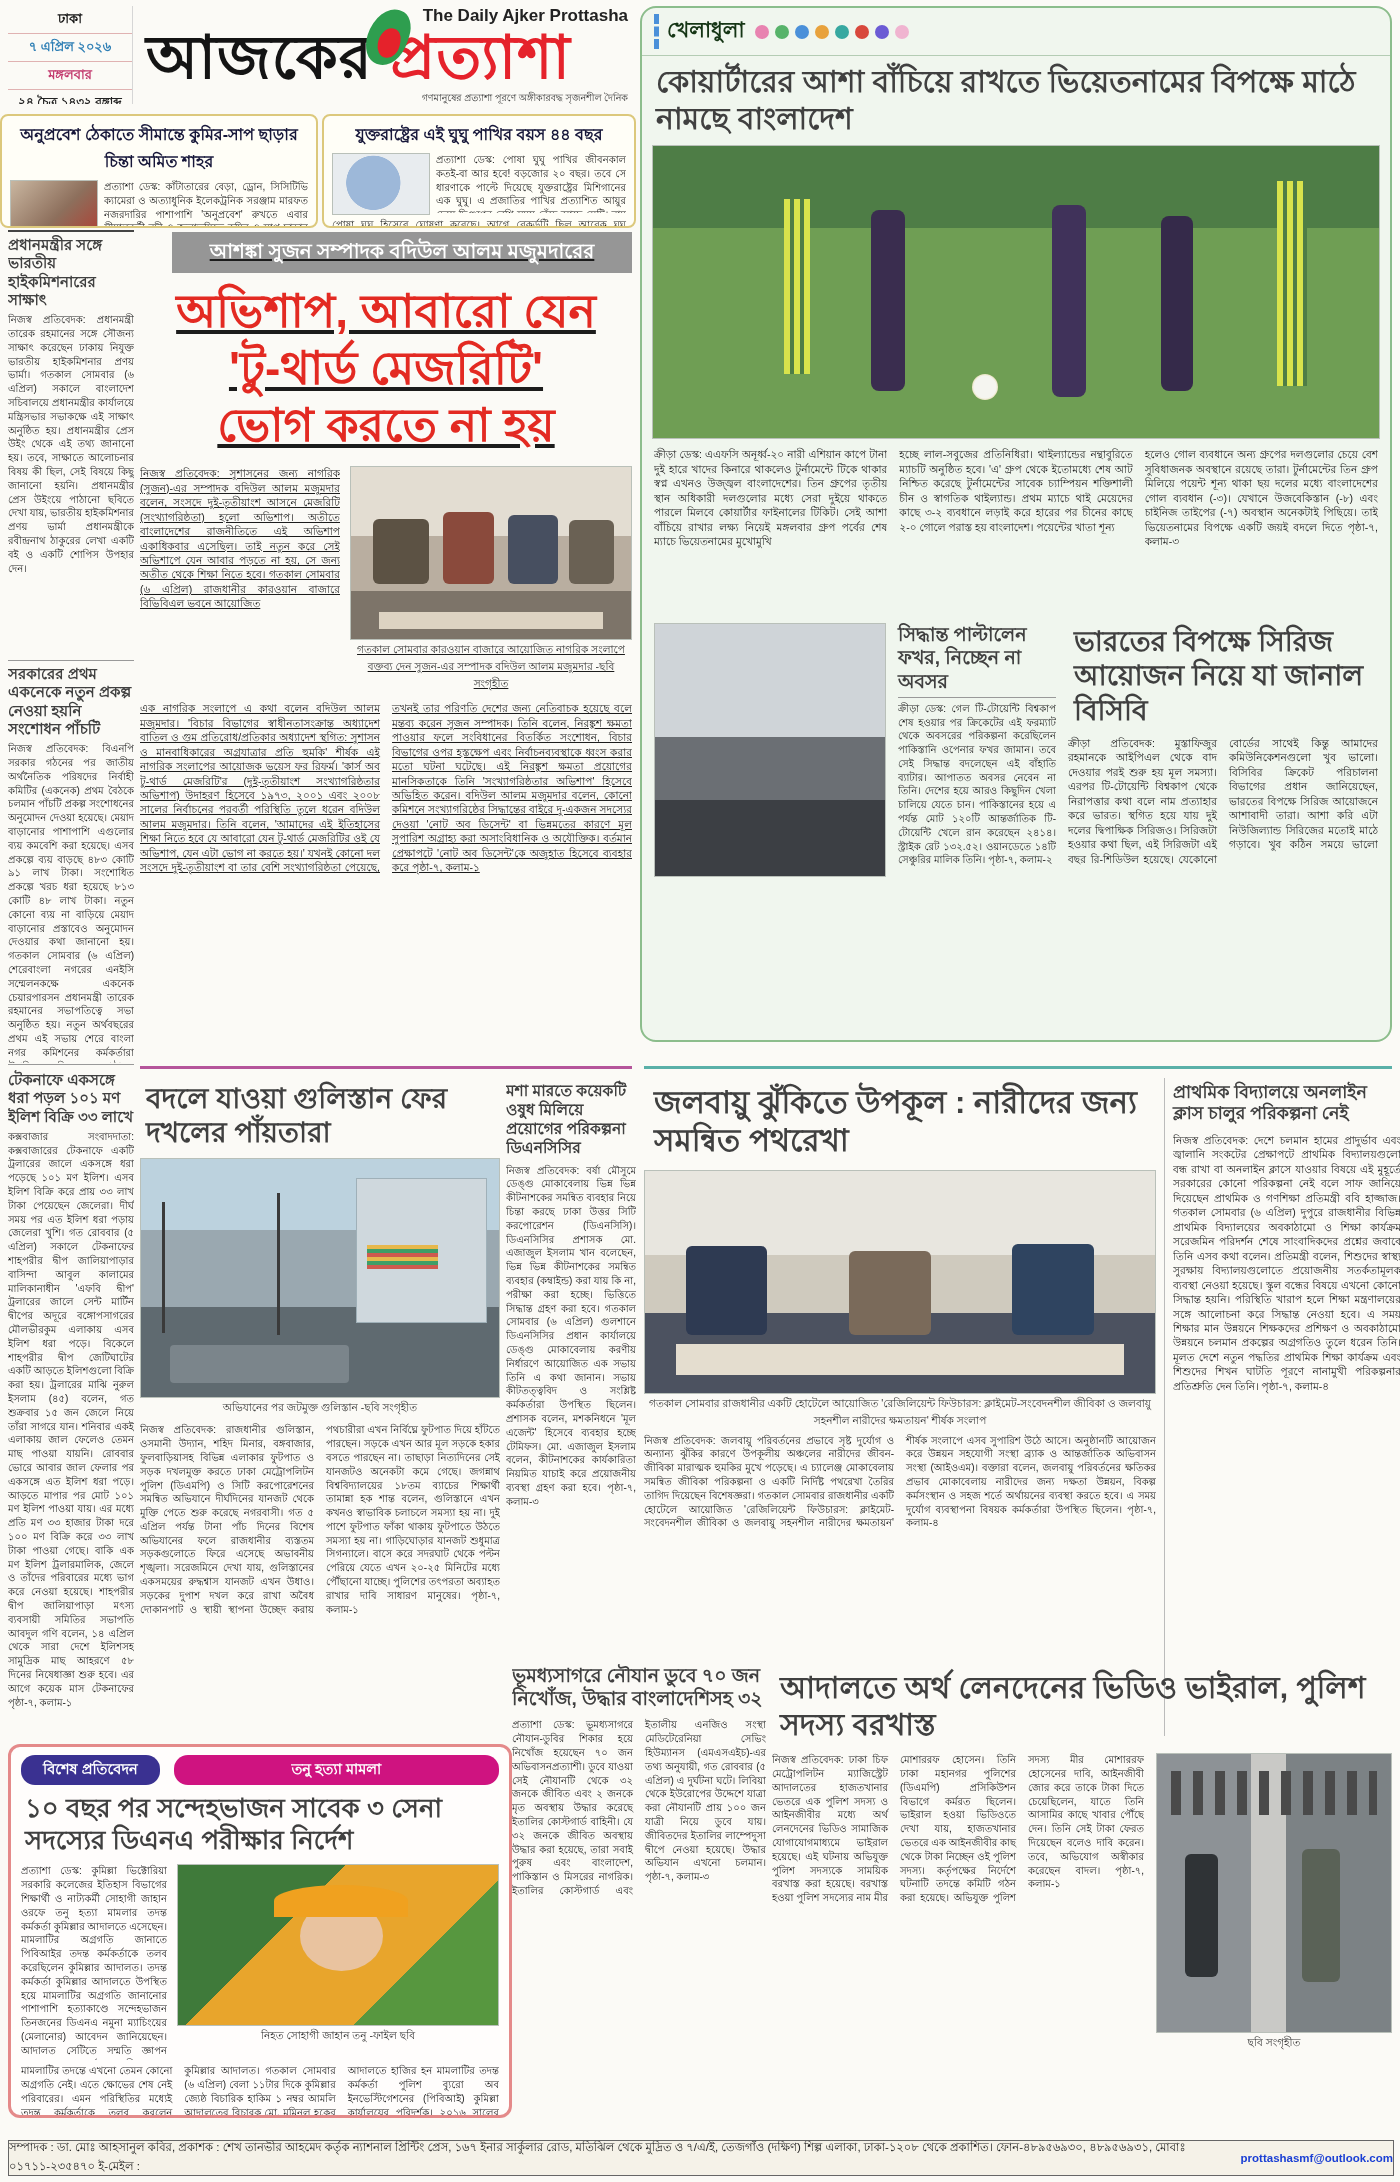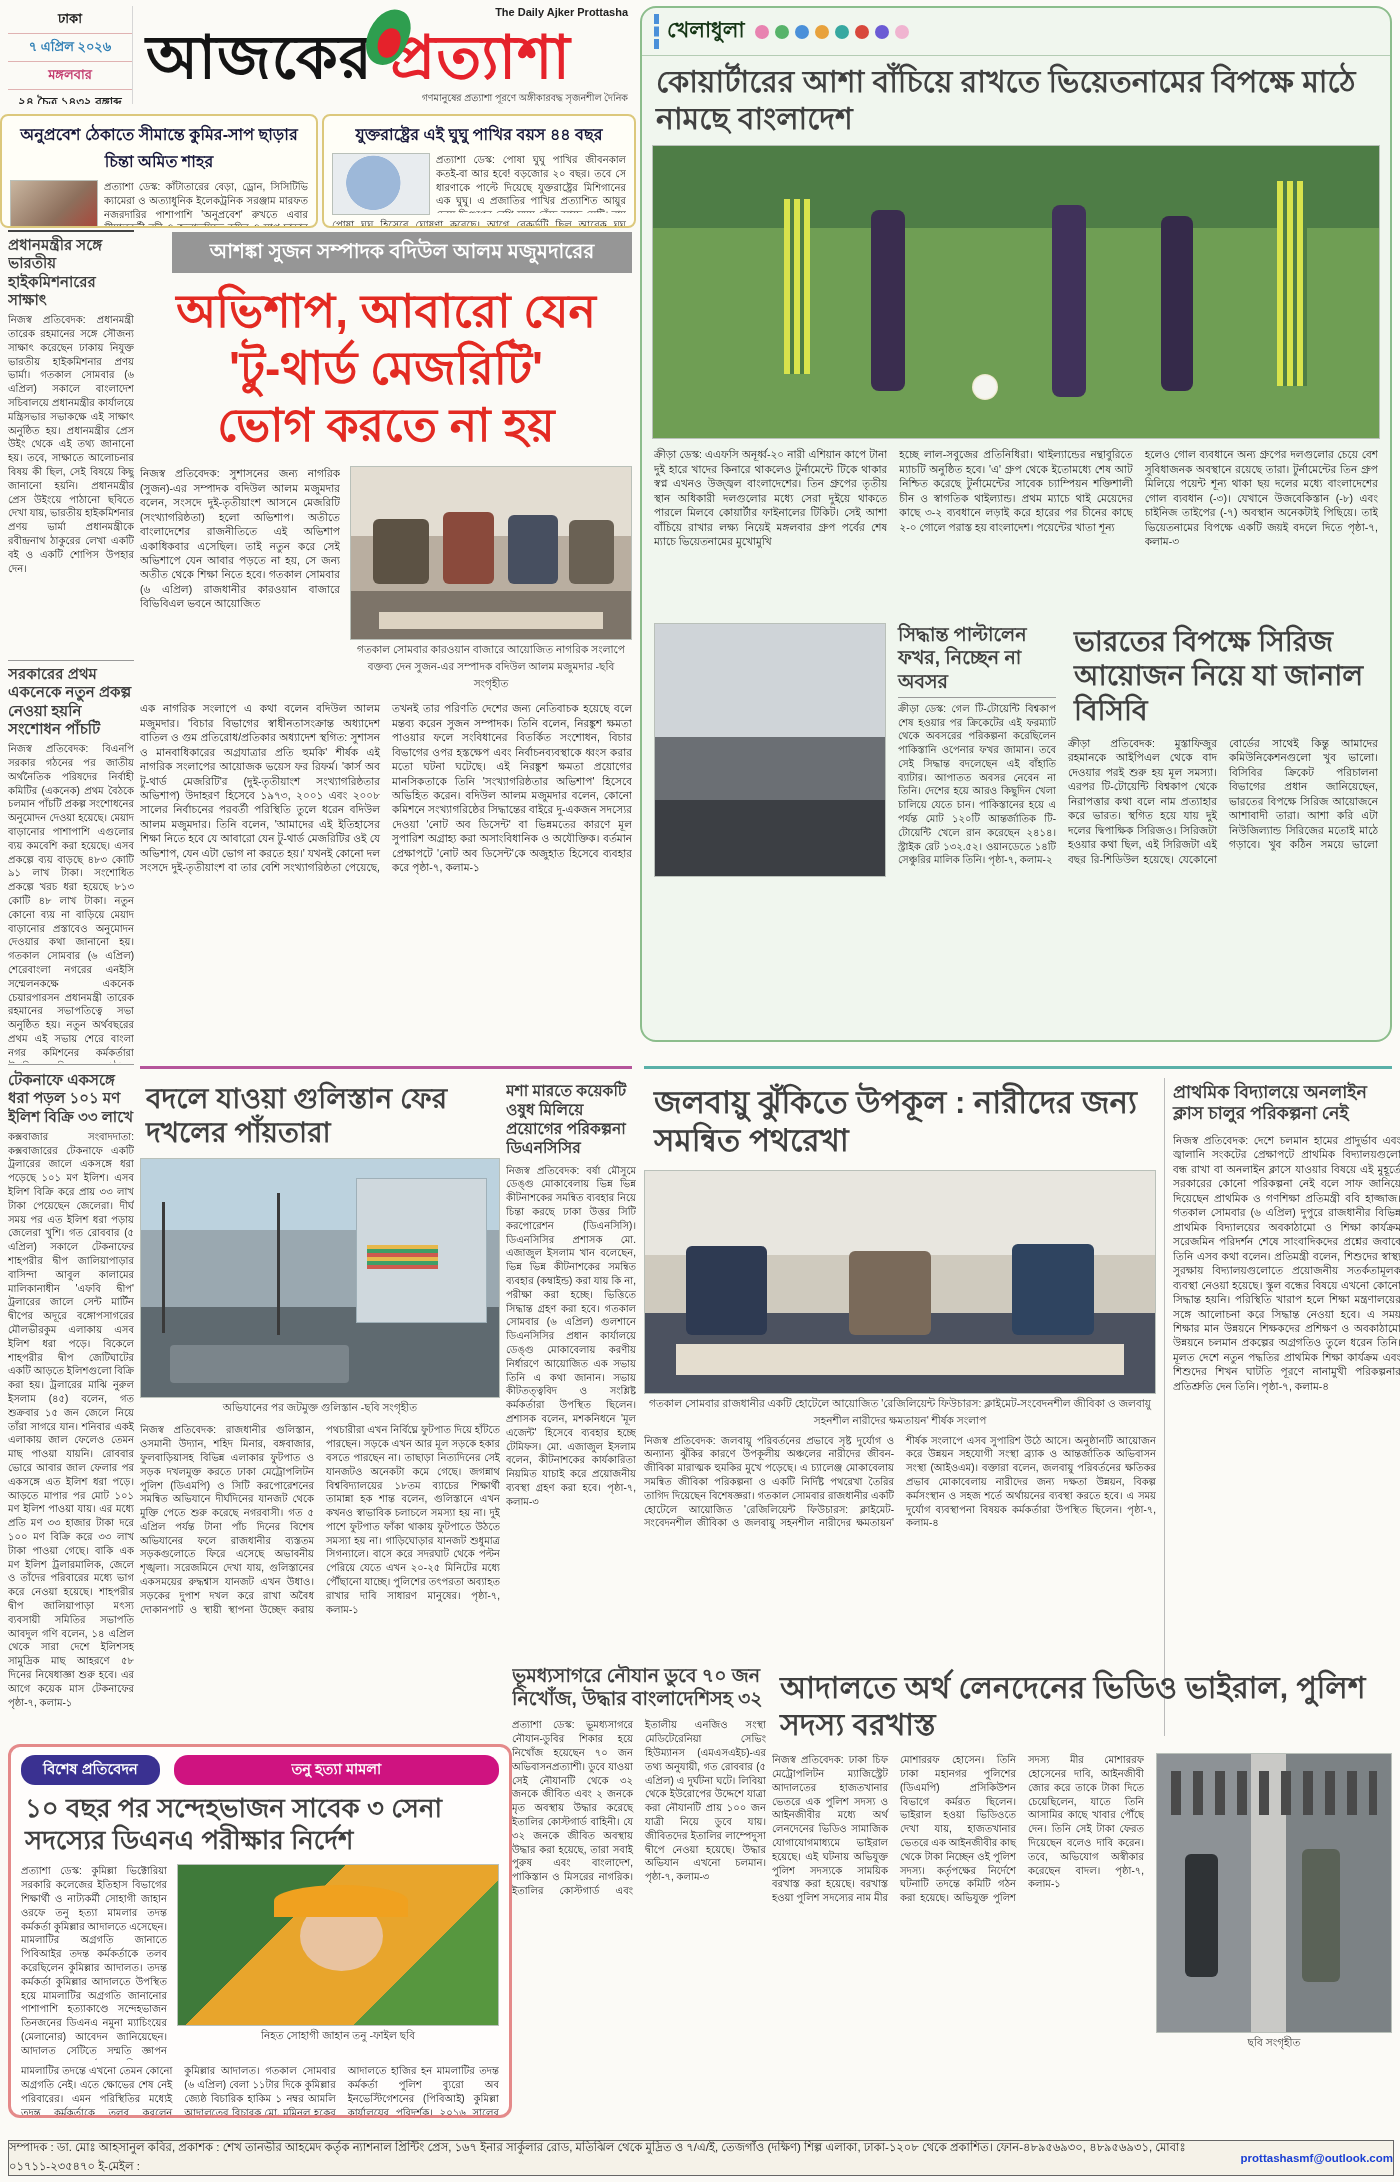--- a/index.html
+++ b/index.html
@@ -46,21 +46,21 @@
   .kicker{background:#969696;color:#fff;font-size:20px;font-weight:800;text-align:center;padding:4px 6px;}
   .mainhead{color:#e32a22;font-weight:900;font-size:46px;line-height:1.24;text-align:center;}
   .pill{color:#fff;font-weight:800;font-size:14.5px;border-radius:14px;padding:3px 22px;display:inline-block;}
   .pill.p1{background:#3a3191;}
   .pill.p2{background:#cf1380;}
   .redbox{border:3px solid #e48a8a;border-radius:12px;background:#fffdfc;padding:8px 10px;}
   .rule-m{background:#b5559b;}
   .rule-t{background:#5ab0a8;}
   .footerbar{border:1px solid #666;background:#f5f2e8;display:flex;align-items:center;justify-content:center;gap:6px;font-size:11.5px;}
   .email{color:#1a3fd4;font-weight:700;}
-  .eng{font-size:11px;font-weight:700;color:#222;}
+  .eng{font-size:17px;font-weight:700;color:#222;}
   .tagline{font-size:9.5px;color:#333;}
 </style>
 </head>
 <body>
 
 <div class="blk datebox" style="left:8px;top:6px;width:124px;height:98px;font-size:13px;">
   <div class="c1">ঢাকা</div>
   <div class="c2">৭ এপ্রিল ২০২৬</div>
   <div class="c3">মঙ্গলবার</div>
   <div class="c4">২৪ চৈত্র ১৪৩২ বঙ্গাব্দ</div>
@@ -145,21 +145,21 @@
 <div class="blk" style="left:8px;top:660px;width:126px;height:398px;border-top:1px solid #999;padding-top:4px;">
   <div class="head-black" style="font-size:15px;margin-bottom:4px;">সরকারের প্রথম একনেকে নতুন প্রকল্প নেওয়া হয়নি সংশোধন পাঁচটি</div>
   <div class="jt xs" style="height:340px;overflow:hidden;">নিজস্ব প্রতিবেদক: বিএনপি সরকার গঠনের পর জাতীয় অর্থনৈতিক পরিষদের নির্বাহী কমিটির (একনেক) প্রথম বৈঠকে চলমান পাঁচটি প্রকল্প সংশোধনের অনুমোদন দেওয়া হয়েছে। মেয়াদ বাড়ানোর পাশাপাশি এগুলোর ব্যয় কমবেশি করা হয়েছে। এসব প্রকল্পে ব্যয় বাড়ছে ৪৮৩ কোটি ৯১ লাখ টাকা। সংশোধিত প্রকল্পে খরচ ধরা হয়েছে ৮১৩ কোটি ৪৮ লাখ টাকা। নতুন কোনো ব্যয় না বাড়িয়ে মেয়াদ বাড়ানোর প্রস্তাবেও অনুমোদন দেওয়ার কথা জানানো হয়। গতকাল সোমবার (৬ এপ্রিল) শেরেবাংলা নগরের এনইসি সম্মেলনকক্ষে একনেক চেয়ারপারসন প্রধানমন্ত্রী তারেক রহমানের সভাপতিত্বে সভা অনুষ্ঠিত হয়। নতুন অর্থবছরের প্রথম এই সভায় শেরে বাংলা নগর কমিশনের কর্মকর্তারা উপস্থিত ছিলেন। পৃষ্ঠা-৭, কলাম-১</div>
 </div>
 
 <div class="blk" style="left:8px;top:1064px;width:126px;height:672px;border-top:1px solid #999;padding-top:6px;">
   <div class="head-black" style="font-size:15px;margin-bottom:4px;">টেকনাফে একসঙ্গে ধরা পড়ল ১০১ মণ ইলিশ বিক্রি ৩৩ লাখে</div>
   <div class="jt xs" style="height:614px;overflow:hidden;">কক্সবাজার সংবাদদাতা: কক্সবাজারের টেকনাফে একটি ট্রলারের জালে একসঙ্গে ধরা পড়েছে ১০১ মণ ইলিশ। এসব ইলিশ বিক্রি করে প্রায় ৩৩ লাখ টাকা পেয়েছেন জেলেরা। দীর্ঘ সময় পর এত ইলিশ ধরা পড়ায় জেলেরা খুশি। গত রোববার (৫ এপ্রিল) সকালে টেকনাফের শাহপরীর দ্বীপ জালিয়াপাড়ার বাসিন্দা আবুল কালামের মালিকানাধীন 'এফবি দ্বীপ' ট্রলারের জালে সেন্ট মার্টিন দ্বীপের অদূরে বঙ্গোপসাগরের মৌলভীরকুম এলাকায় এসব ইলিশ ধরা পড়ে। বিকেলে শাহপরীর দ্বীপ জেটিঘাটের একটি আড়তে ইলিশগুলো বিক্রি করা হয়। ট্রলারের মাঝি নুরুল ইসলাম (৪৫) বলেন, গত শুক্রবার ১৫ জন জেলে নিয়ে তাঁরা সাগরে যান। শনিবার একই এলাকায় জাল ফেলেও তেমন মাছ পাওয়া যায়নি। রোববার ভোরে আবার জাল ফেলার পর একসঙ্গে এত ইলিশ ধরা পড়ে। আড়তে মাপার পর মোট ১০১ মণ ইলিশ পাওয়া যায়। এর মধ্যে প্রতি মণ ৩৩ হাজার টাকা দরে ১০০ মণ বিক্রি করে ৩৩ লাখ টাকা পাওয়া গেছে। বাকি এক মণ ইলিশ ট্রলারমালিক, জেলে ও তাঁদের পরিবারের মধ্যে ভাগ করে নেওয়া হয়েছে। শাহপরীর দ্বীপ জালিয়াপাড়া মৎস্য ব্যবসায়ী সমিতির সভাপতি আবদুল গণি বলেন, ১৪ এপ্রিল থেকে সারা দেশে ইলিশসহ সামুদ্রিক মাছ আহরণে ৫৮ দিনের নিষেধাজ্ঞা শুরু হবে। এর আগে কয়েক মাস টেকনাফের  পৃষ্ঠা-৭, কলাম-১</div>
 </div>
 
-<div class="blk" style="left:140px;top:232px;width:492px;height:828px;">
+<div class="blk" style="left:140px;top:232px;width:492px;height:828px;text-decoration:underline;">
   <div class="kicker" style="margin-left:32px;">আশঙ্কা সুজন সম্পাদক বদিউল আলম মজুমদারের</div>
   <div class="mainhead" style="margin-top:10px;">
     <div>অভিশাপ, আবারো যেন</div>
     <div>'টু-থার্ড মেজরিটি'</div>
     <div>ভোগ করতে না হয়</div>
   </div>
   <div style="display:flex;gap:10px;margin-top:12px;">
     <div class="jt sm" style="width:200px;height:208px;overflow:hidden;">নিজস্ব প্রতিবেদক: সুশাসনের জন্য নাগরিক (সুজন)-এর সম্পাদক বদিউল আলম মজুমদার বলেন, সংসদে দুই-তৃতীয়াংশ আসনে মেজরিটি (সংখ্যাগরিষ্ঠতা) হলো অভিশাপ। অতীতে বাংলাদেশের রাজনীতিতে এই অভিশাপ একাধিকবার এসেছিল। তাই নতুন করে সেই অভিশাপে যেন আবার পড়তে না হয়, সে জন্য অতীত থেকে শিক্ষা নিতে হবে। গতকাল সোমবার (৬ এপ্রিল) রাজধানীর কারওয়ান বাজারে বিভিবিএল ভবনে আয়োজিত</div>
     <div style="flex:1;">
       <div class="ph" style="height:172px;background:linear-gradient(180deg,#e3ddd2 0 40%,#b9aea0 40% 72%,#7d7469 72%);position:relative;">

